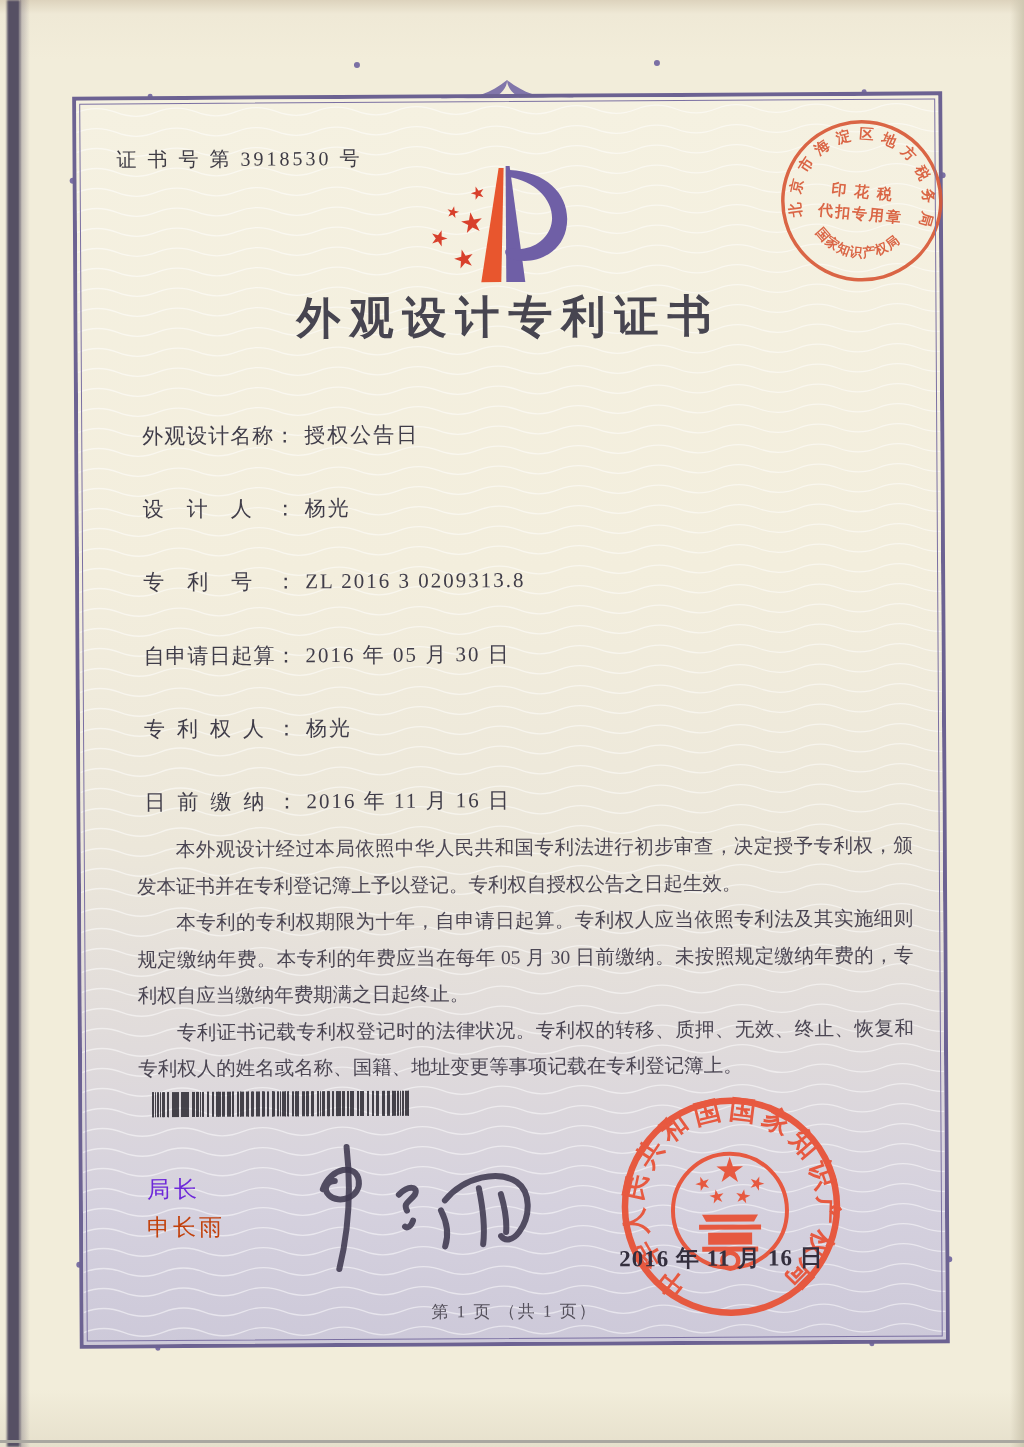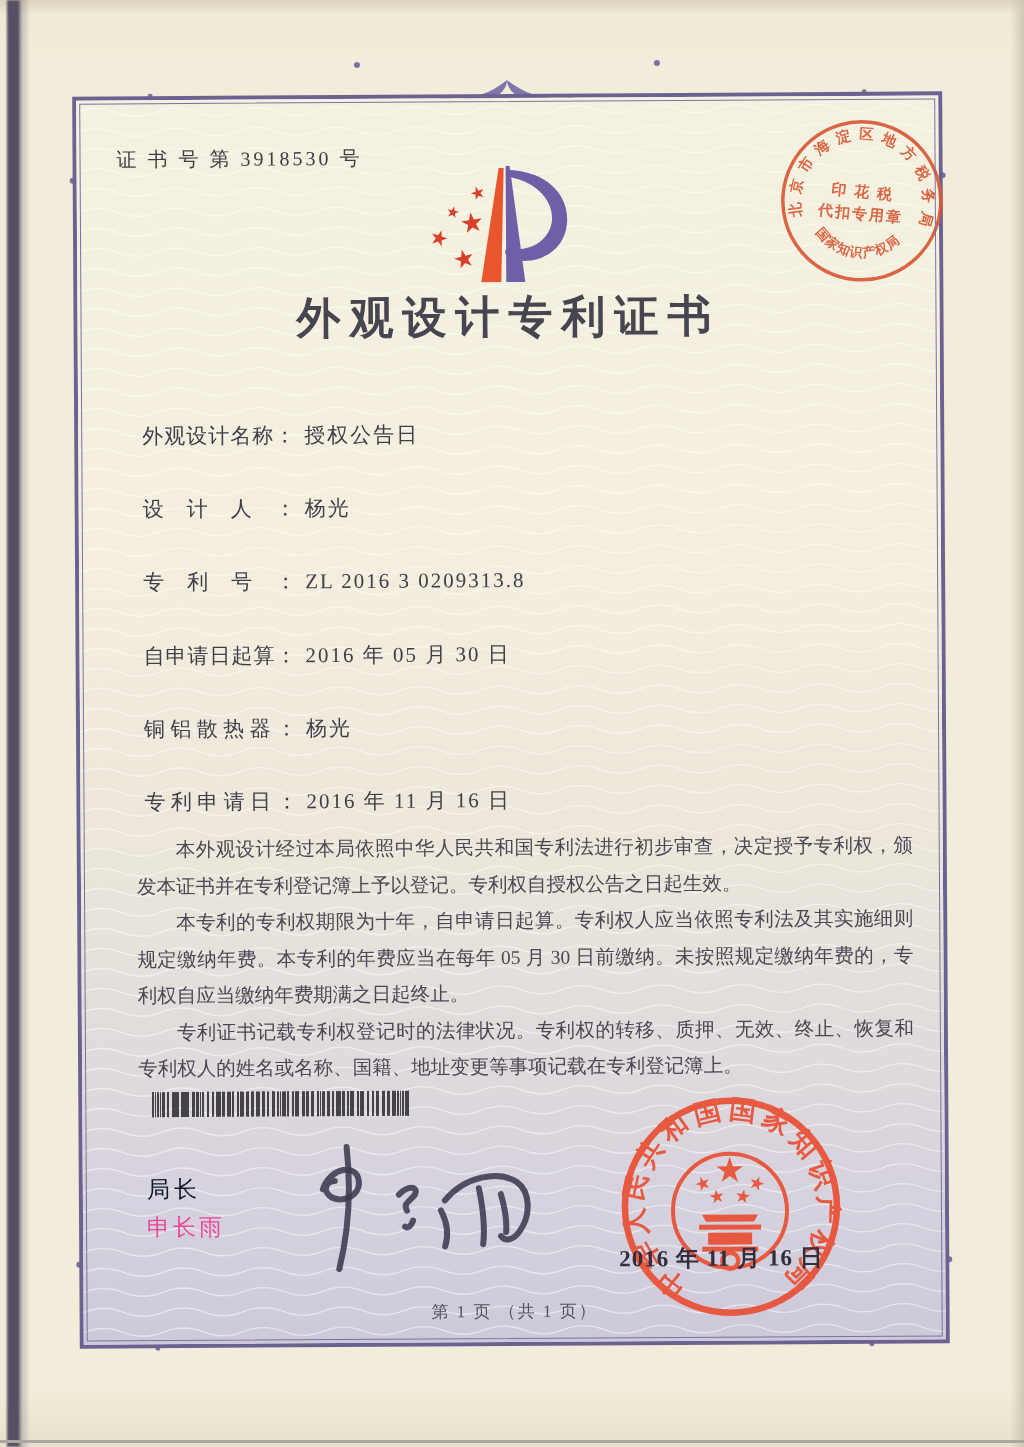--- a/index.html
+++ b/index.html
@@ -52,22 +52,22 @@
 
   .barcode{
     position:absolute;left:70px;top:992px;width:258px;height:25px;opacity:.82;
     background:
       repeating-linear-gradient(90deg,#23212a 0 2px,transparent 2px 5px),
       repeating-linear-gradient(90deg,#23212a 0 1px,transparent 1px 8px),
       repeating-linear-gradient(90deg,#23212a 0 2px,transparent 2px 11px),
       repeating-linear-gradient(90deg,transparent 0 3px,#23212a 3px 4px,transparent 4px 13px);
   }
 
-  .director-title{position:absolute;left:64px;top:1074px;font-family:"Liberation Sans","DejaVu Sans",sans-serif;font-size:23px;letter-spacing:4px;color:#0f172a;}
-  .director-name{position:absolute;left:64px;top:1112px;font-family:"Liberation Sans","DejaVu Sans",sans-serif;font-size:23px;letter-spacing:3px;color:#ec4899;}
+  .director-title{position:absolute;left:64px;top:1074px;font-family:"Liberation Sans","DejaVu Sans",sans-serif;font-size:23px;letter-spacing:4px;color:#6d28d9;}
+  .director-name{position:absolute;left:64px;top:1112px;font-family:"Liberation Sans","DejaVu Sans",sans-serif;font-size:23px;letter-spacing:3px;color:#c2410c;}
 
   .signature{position:absolute;left:212px;top:1038px;}
   .signature path{stroke:#3f3950;stroke-width:6;fill:none;stroke-linecap:round;opacity:.88;}
 
   .seal{position:absolute;left:532px;top:994px;opacity:.95;}
   .seal text{font-family:"Liberation Serif",serif;font-weight:700;}
 
   .grant-date-stamp{
     position:absolute;left:536px;top:1146px;width:220px;
     font-size:23px;font-weight:600;letter-spacing:1px;color:#332e3d;z-index:3;white-space:nowrap;
@@ -227,22 +227,22 @@
       <text fill="#d85a38" font-size="13">
         <textPath href="#tsBot" textLength="96">国家知识产权局</textPath>
       </text>
     </svg>
 
     <div class="fields">
       <div class="field-row" style="top:0"><span class="field-label">外观设计名称：</span><span class="field-value">授权公告日</span></div>
       <div class="field-row" style="top:73px"><span class="field-label">设计人：</span><span class="field-value">杨光</span></div>
       <div class="field-row" style="top:146px"><span class="field-label">专利号：</span><span class="field-value">ZL 2016 3 0209313.8</span></div>
       <div class="field-row" style="top:220px"><span class="field-label">自申请日起算：</span><span class="field-value">2016 年 05 月 30 日</span></div>
-      <div class="field-row" style="top:293px"><span class="field-label">铜铝散热器：</span><span class="field-value">杨光</span></div>
-      <div class="field-row" style="top:366px"><span class="field-label">专利申请日：</span><span class="field-value">2016 年 11 月 16 日</span></div>
+      <div class="field-row" style="top:293px"><span class="field-label">专利权人：</span><span class="field-value">杨光</span></div>
+      <div class="field-row" style="top:366px"><span class="field-label">日前缴纳：</span><span class="field-value">2016 年 11 月 16 日</span></div>
     </div>
 
     <div class="paras">
       <p>本外观设计经过本局依照中华人民共和国专利法进行初步审查，决定授予专利权，颁发本证书并在专利登记簿上予以登记。专利权自授权公告之日起生效。</p>
       <p>本专利的专利权期限为十年，自申请日起算。专利权人应当依照专利法及其实施细则规定缴纳年费。本专利的年费应当在每年 05 月 30 日前缴纳。未按照规定缴纳年费的，专利权自应当缴纳年费期满之日起终止。</p>
       <p>专利证书记载专利权登记时的法律状况。专利权的转移、质押、无效、终止、恢复和专利权人的姓名或名称、国籍、地址变更等事项记载在专利登记簿上。</p>
     </div>
 
     <div class="barcode"></div>
 

